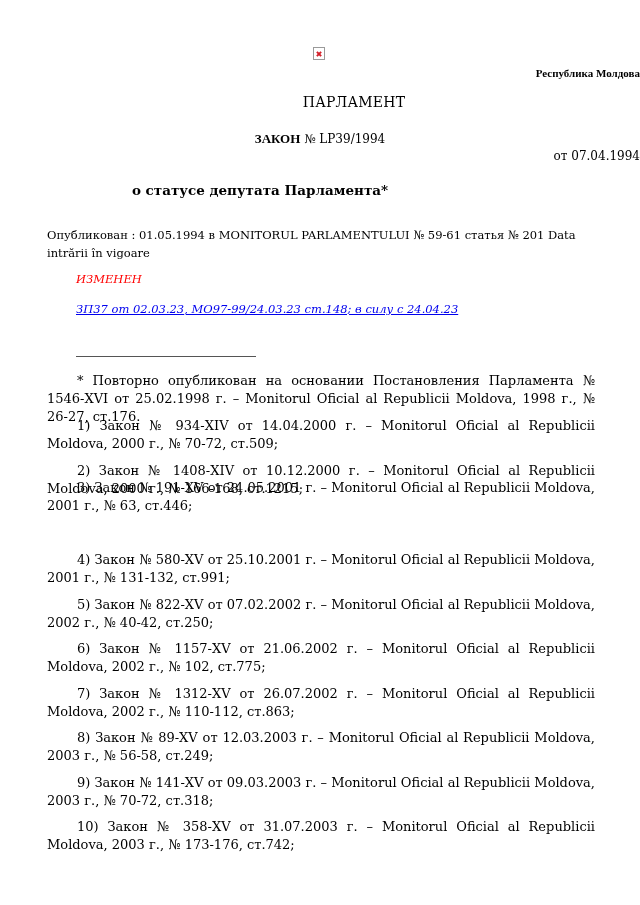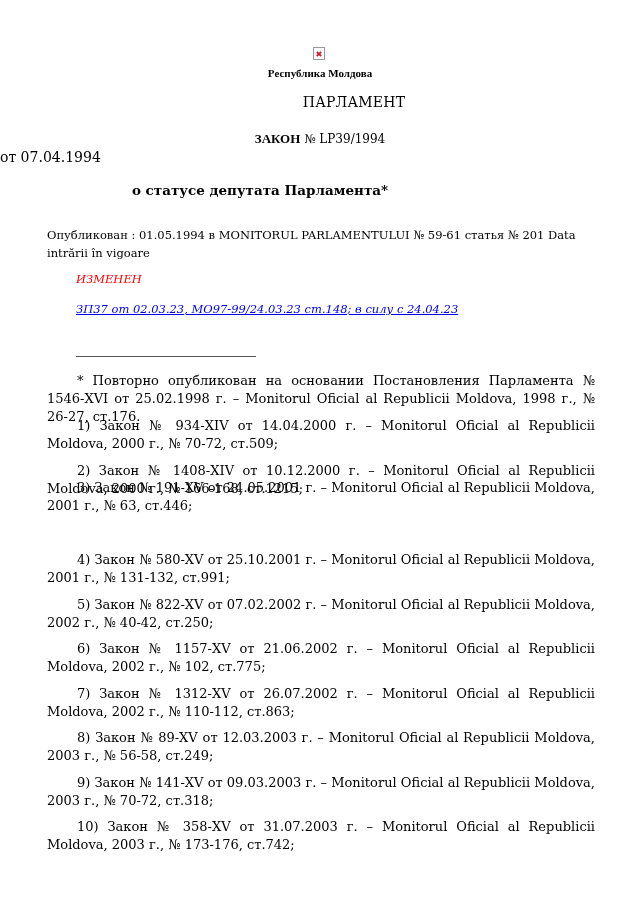--- a/index.html
+++ b/index.html
@@ -41,21 +41,21 @@
       height: 2px;
       background: #d4202a;
     }
     .broken-img::before { transform: rotate(45deg); }
     .broken-img::after { transform: rotate(-45deg); }
 
     .republic {
       position: absolute;
       left: 0; width: 640px;
       top: 67px;
-      text-align: center;
+      text-align: right;
       font-family: "Liberation Serif", serif;
       font-weight: bold;
       font-size: 11px;
     }
     .parliament {
       position: absolute;
       left: 0; width: 640px;
       top: 94px;
       text-align: center;
       font-family: "DejaVu Serif", serif;
@@ -72,22 +72,22 @@
     }
     .law-number .bold-label {
       font-family: "Liberation Serif", serif;
       font-weight: bold;
       font-size: 13px;
     }
     .law-date {
       position: absolute;
       left: 0; width: 640px;
       top: 149px;
-      text-align: left;
-      font-size: 14px;
+      text-align: right;
+      font-size: 12px;
     }
     .law-title {
       position: absolute;
       left: 0; width: 520px;
       top: 182px;
       text-align: center;
       font-family: "DejaVu Serif", serif;
       font-weight: bold;
       font-size: 13.5px;
     }

